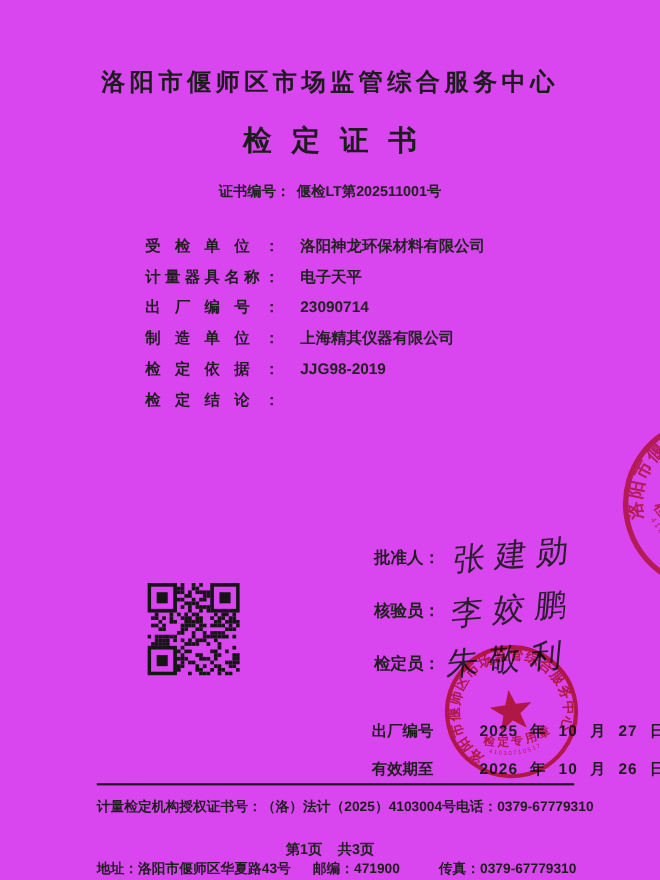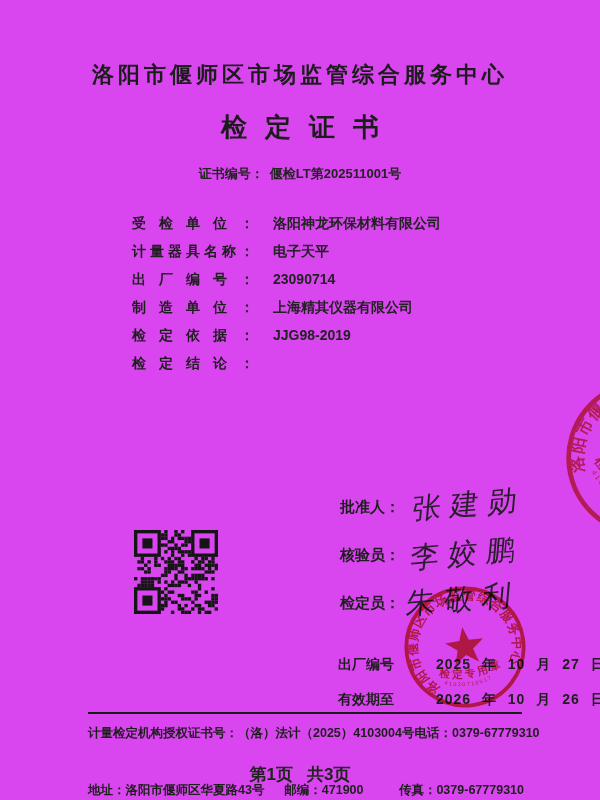--- a/index.html
+++ b/index.html
@@ -100,21 +100,21 @@
     white-space: nowrap;
   }
   .footer-row.r1 { top: 725px; justify-content: space-between; text-align: center; }
   .footer-row.r2 { top: 782px; gap: 12px; }
   .footer-row.r2 .f-addr { width: 212px; }
   .footer-row.r2 .f-zip  { width: 118px; }
   .page-info {
     position: absolute;
     top: 763px; left: 0; width: 100%;
     text-align: center;
-    font-size: 17px;
+    font-size: 13px;
     font-weight: 700;
     color: #222;
   }
   .page-info .sep { display: inline-block; width: 14px; }
   .stamp {
     position: absolute;
     mix-blend-mode: multiply;
     pointer-events: none;
   }
   .stamp.main {

